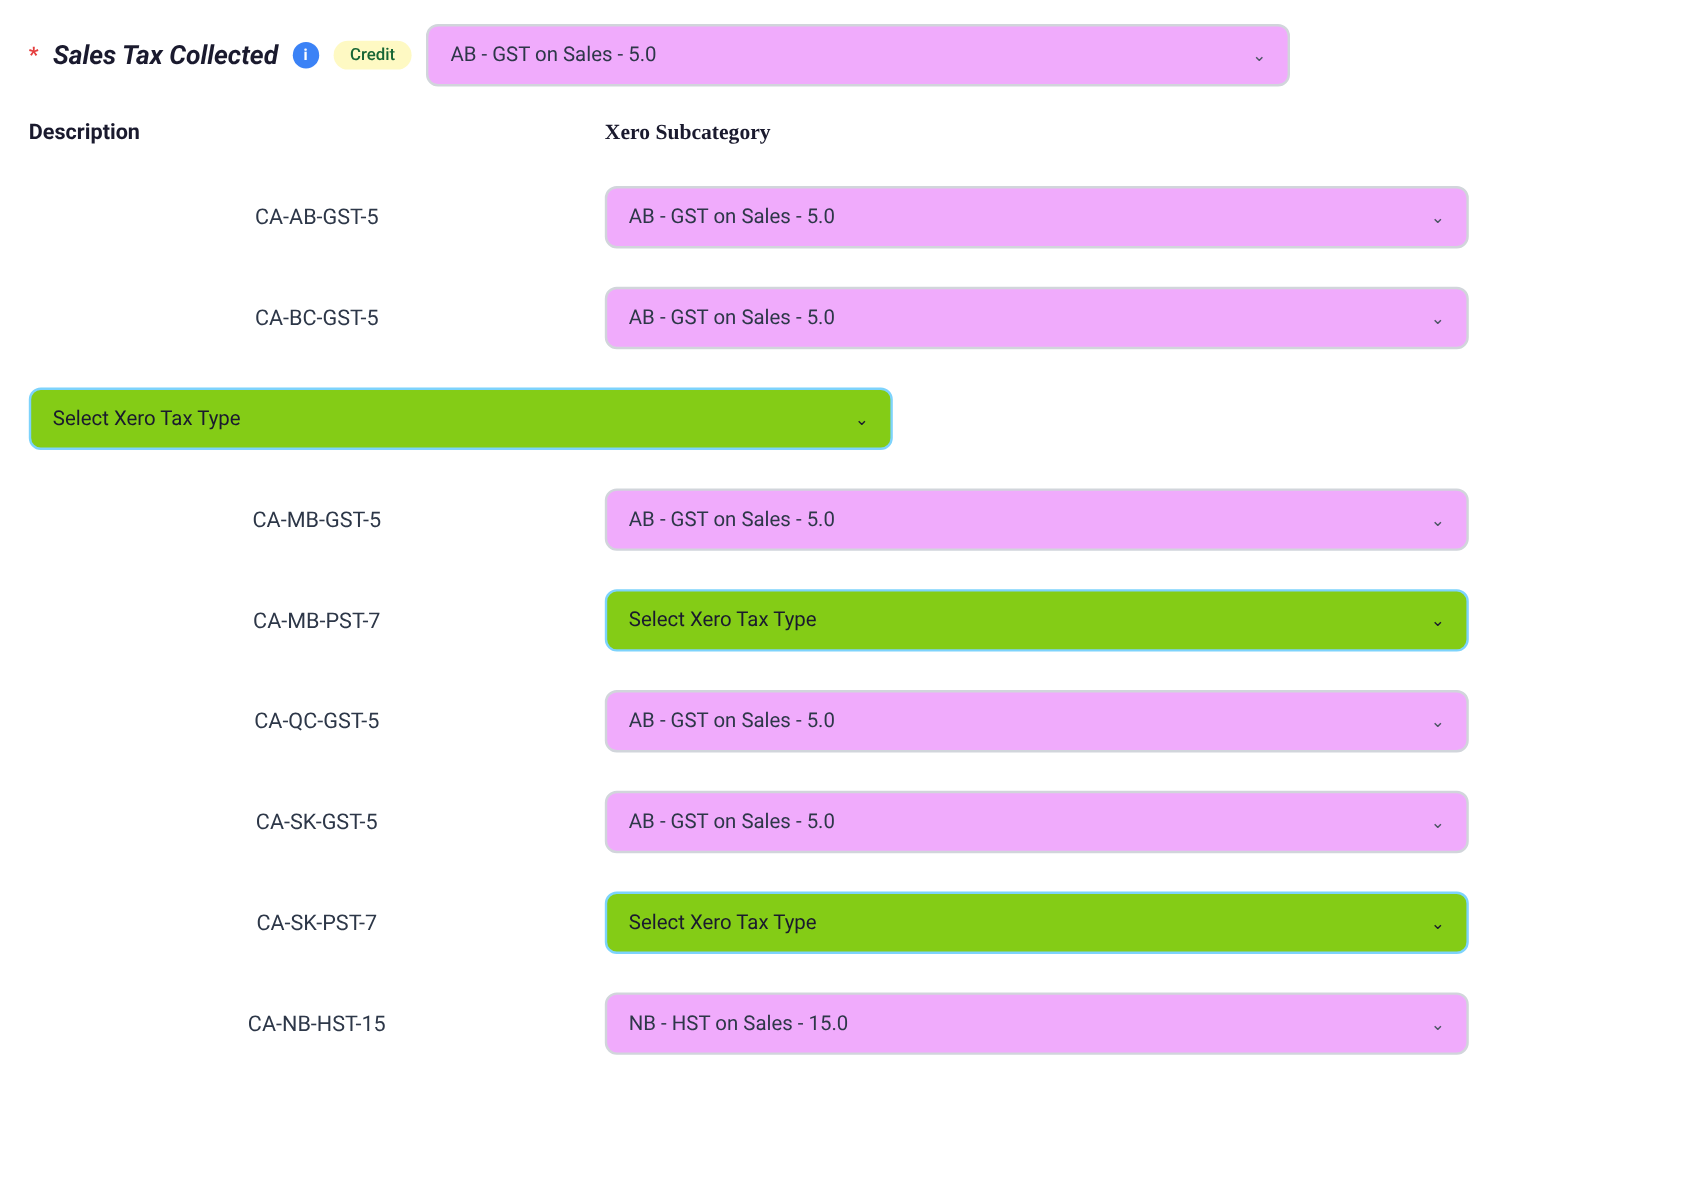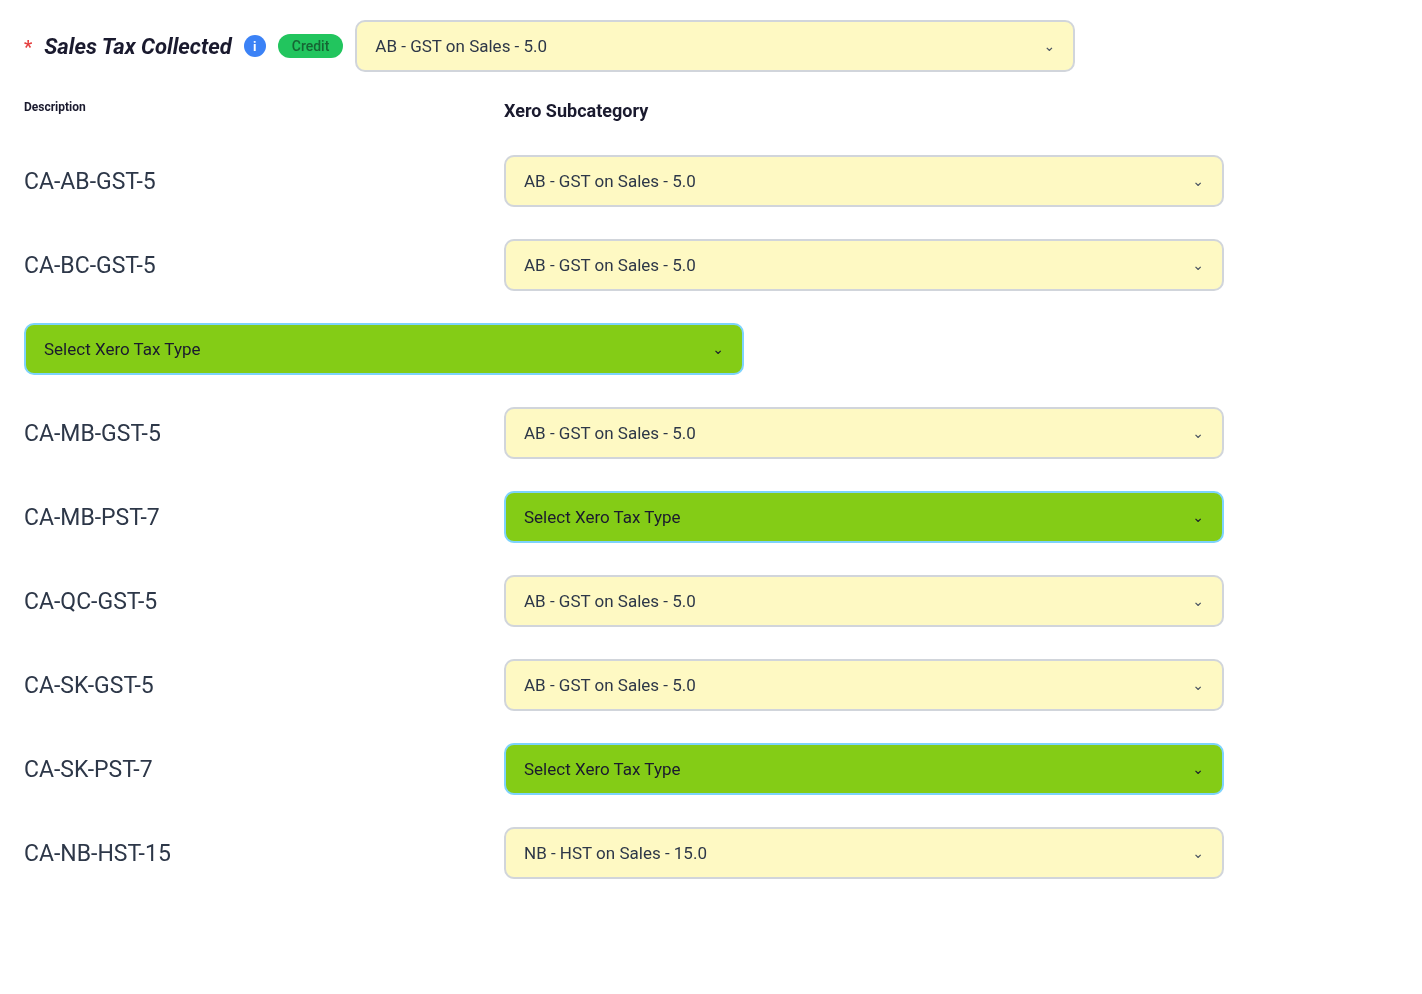--- a/index.html
+++ b/index.html
@@ -44,81 +44,83 @@
       height: 22px;
       background: #3b82f6;
       border-radius: 50%;
       color: white;
       font-size: 13px;
       font-weight: bold;
       cursor: pointer;
     }
 
     .credit-badge {
-      background: #22c55e;
+      background: #fef9c3;
       color: #166534;
       border-radius: 20px;
       padding: 4px 14px;
       font-size: 14px;
       font-weight: 500;
     }
 
     .column-headers {
       display: flex;
       margin-bottom: 18px;
       padding: 0 0;
     }
 
     .col-description {
       width: 480px;
-      font-size: 12px;
+      font-size: 18px;
       font-weight: 700;
       color: #1a1a2e;
     }
 
     .col-subcategory {
       flex: 1;
       font-size: 18px;
       font-weight: 700;
       color: #1a1a2e;
+      font-family: Liberation Serif, serif;
     }
 
     .tax-rows {
       display: flex;
       flex-direction: column;
       gap: 0;
     }
 
     .tax-row {
       display: flex;
       align-items: center;
       padding: 16px 0;
       border-bottom: none;
     }
 
     .tax-description {
       width: 480px;
-      font-size: 23px;
+      font-size: 18px;
       color: #2d3748;
+      text-align: center;
     }
 
     .tax-dropdown-wrapper {
       flex: 1;
     }
 
     .dropdown {
       display: flex;
       align-items: center;
       justify-content: space-between;
       border: 2px solid #d1d5db;
       border-radius: 10px;
       padding: 14px 18px;
       font-size: 17px;
       color: #2d3748;
-      background: #fef9c3;
+      background: #f0abfc;
       cursor: pointer;
       width: 100%;
       max-width: 720px;
     }
 
     .dropdown.highlight {
       background: #84cc16;
       border-color: #7dd3fc;
       color: #1a1a2e;
     }

